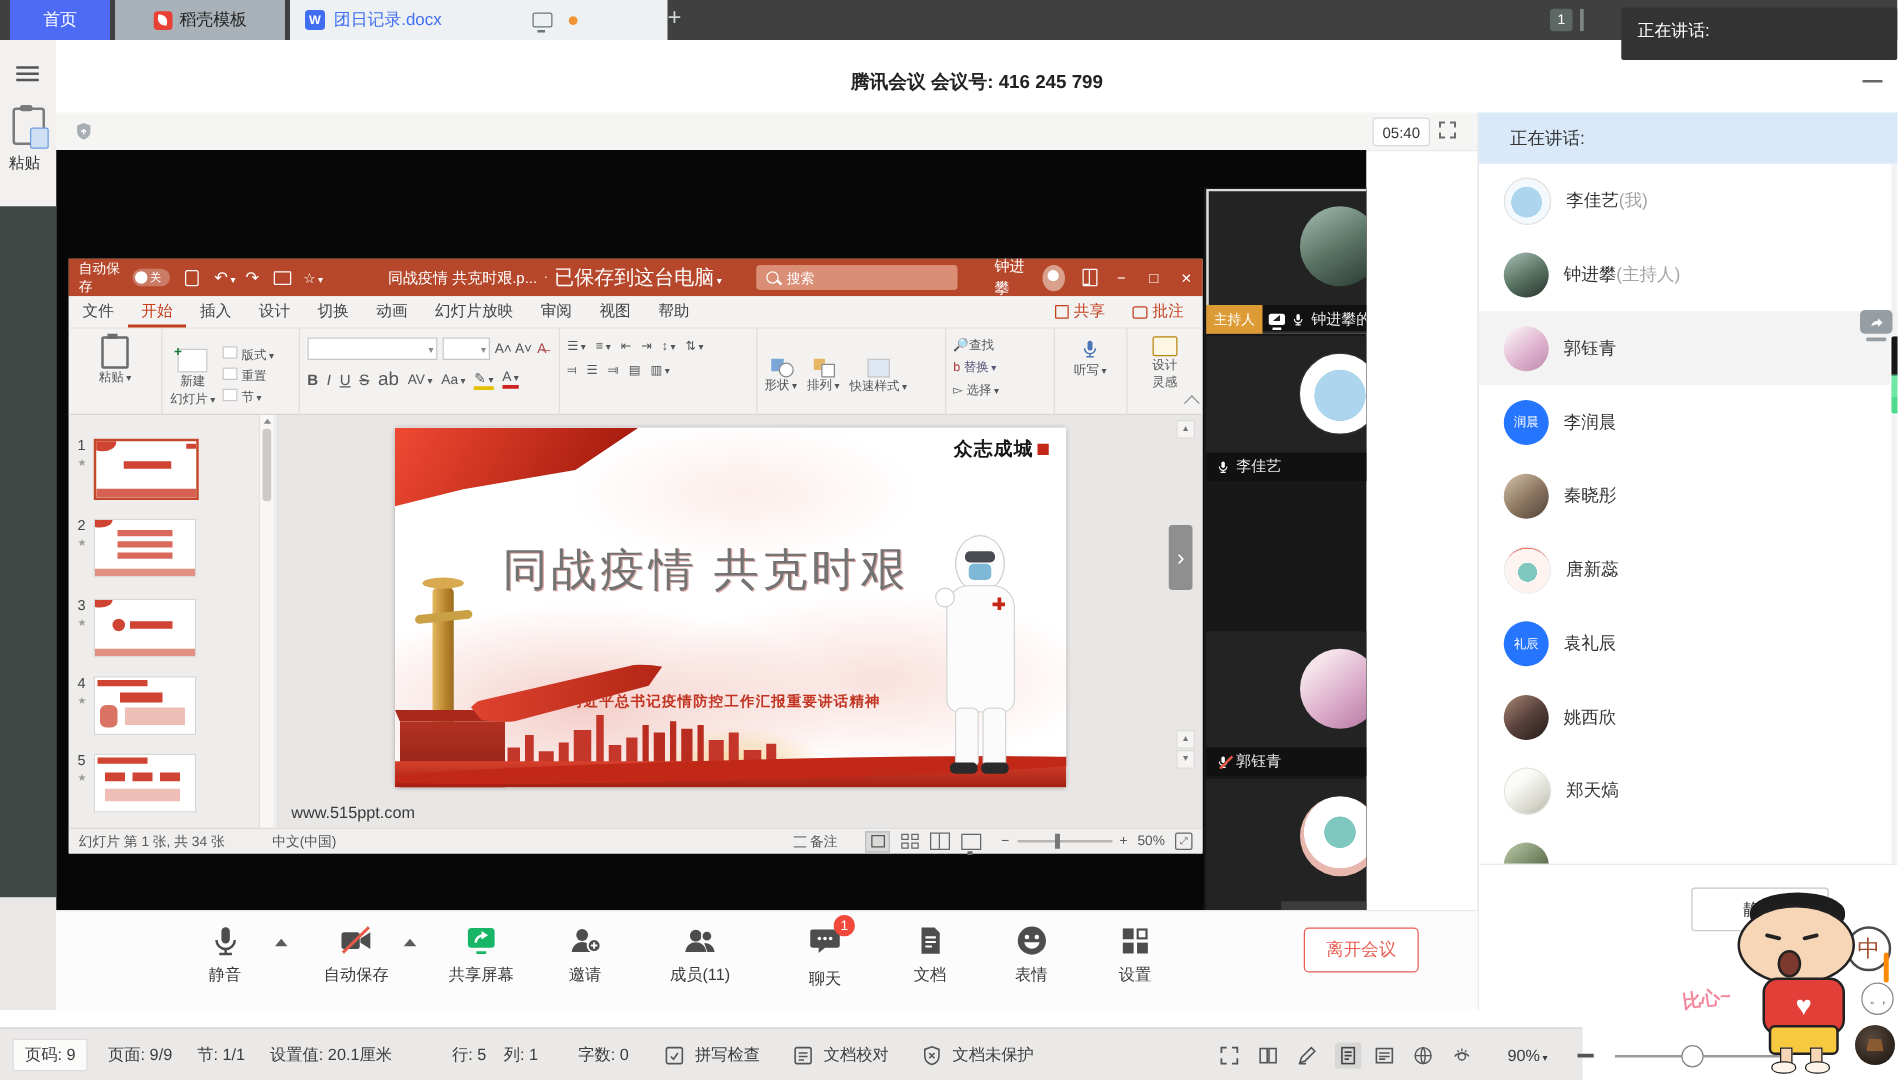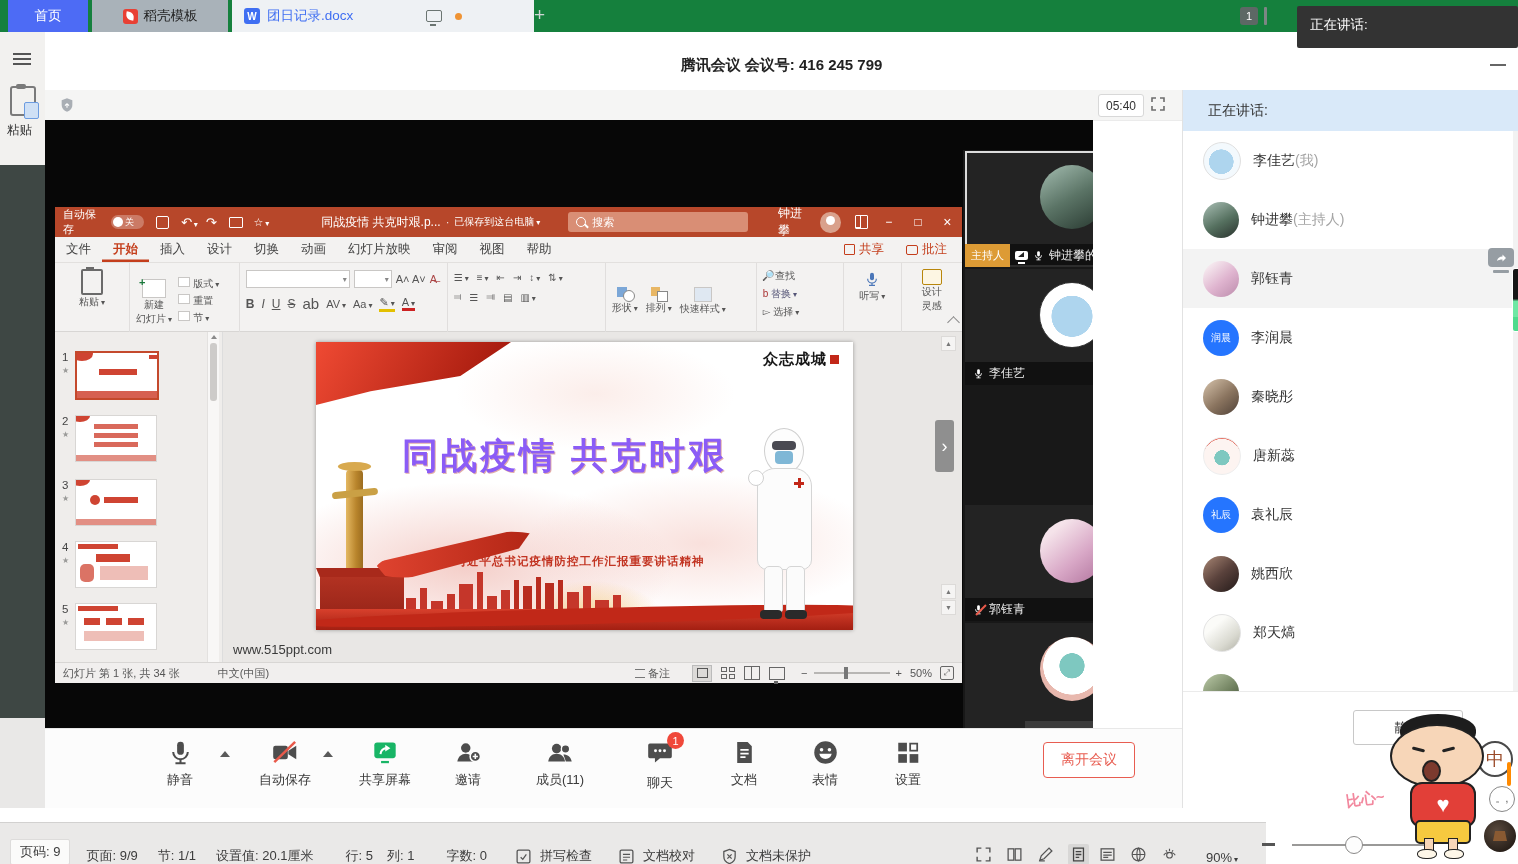--- a/index.html
+++ b/index.html
@@ -4,50 +4,50 @@
 <style>
   html,body{margin:0;padding:0}
   body{width:1518px;height:864px;position:relative;overflow:hidden;
        font-family:"Liberation Sans","DejaVu Sans",sans-serif;background:#fff;font-size:13px;color:#333}
   .abs{position:absolute}
   .flex{display:flex;align-items:center}
   .col{display:flex;flex-direction:column;align-items:center}
   .dd::after{content:"▾";font-size:8px;color:inherit;margin-left:2px}
   .chev{width:8px;height:8px;border-right:1.5px solid #888;border-bottom:1.5px solid #888;transform:rotate(45deg)}
   
-  #tabbar{left:0;top:0;width:1518px;height:32px;background:#15803d}
+  #tabbar{left:0;top:0;width:1518px;height:32px;background:#404040}
   .tab{height:32px;display:flex;align-items:center;justify-content:center;font-size:13.5px}
   
   #mheader{left:45px;top:32px;width:1473px;height:58px;background:#fff}
   #msubbar{left:45px;top:90px;width:1137px;height:30px;background:#f5f5f4;border-bottom:1px solid #ebebeb}
   #share{left:45px;top:120px;width:1048px;height:608px;background:#070707}
   #members{left:1182px;top:90px;width:336px;height:718px;background:#fff;border-left:1px solid #e2e2e2}
   #mtoolbar{left:45px;top:728px;width:1137px;height:80px;background:#fcfcfc;border-top:1px solid #e8e8e8}
   .mrow{height:59px;display:flex;align-items:center;padding-left:20px}
   .mava{width:36px;height:36px;border-radius:50%;margin-right:12px;flex:0 0 36px;display:flex;align-items:center;justify-content:center;color:#fff;font-size:10px}
   .mname{font-size:14px;color:#333}
   .msuffix{color:#a5a5a5;font-size:14px}
   
   #ppt{left:10px;top:87px;width:907px;height:473px;background:#f3f2f1;border-bottom:2px solid #b7472a}
   #ppt-title{height:30px;background:#b7472a;display:flex;align-items:center;color:#fff;font-size:11px}
   #ppt-tabs{height:25px;display:flex;align-items:center;background:#f3f2f1;font-size:12.5px;color:#444;border-bottom:1px solid #e2e0de}
   .ptab{padding:0 11px;height:100%;display:flex;align-items:center}
-  .ptab.active{color:#c43e1c;font-weight:bold;box-shadow:inset 0 -2.5px 0 #c43e1c}
+  .ptab.active{color:#c43e1c;font-weight:normal;box-shadow:inset 0 -2.5px 0 #c43e1c}
   #ppt-ribbon{height:68px;background:#f3f2f1;position:relative;display:flex;border-bottom:1px solid #d8d6d4}
   .rgroup{height:100%;border-right:1px solid #e0dedd;position:relative;padding:4px 6px 12px 6px}
   .rlabel{position:absolute;bottom:1px;left:0;right:0;text-align:center;font-size:9.5px;color:#7a7876}
   .ric{background:#fff;border:1px solid #c9c7c5}
   .rtxt{font-size:10px;color:#555}
   .vtile{position:absolute;left:2px;width:213px;height:116px;background:#232323}
   .vbar{position:absolute;left:0;right:0;bottom:0;height:23px;background:rgba(14,14,14,.85);display:flex;align-items:center;gap:5px;color:#ededed;font-size:12px}
   .vava{position:absolute;left:50%;top:46px;transform:translate(-50%,-50%);width:64px;height:64px;border-radius:50%}
   .tbtn{position:absolute;top:10px;width:76px;display:flex;flex-direction:column;align-items:center}
   .tbtn .lbl{font-size:13px;color:#3b3b3b;margin-top:5px}
   .uparrow{position:absolute;top:22px;width:0;height:0;border-left:5px solid transparent;border-right:5px solid transparent;border-bottom:6px solid #5a5a5a}
-  #statusbar{left:0;top:822px;width:1266px;height:42px;background:#eae9e8;border-top:1px solid #d2d1d0;display:flex;align-items:flex-end;font-size:13px;color:#3c3c3c}
+  #statusbar{left:0;top:822px;width:1266px;height:42px;background:#eae9e8;border-top:1px solid #d2d1d0;display:flex;align-items:center;font-size:13px;color:#3c3c3c}
   .sbitem{white-space:nowrap}
   .sbico{width:17px;height:17px;margin-right:4px}
   .thumb{position:absolute;left:20px;width:80px;height:45px;background:#fff;border:1px solid #d8d6d4;overflow:hidden}
   .thumb .blob{position:absolute;background:#cf4432}
   .tnum{position:absolute;left:7px;font-size:11.5px;color:#444}
   .tnum::after{content:"★";display:block;color:#9a9a98;font-size:8px;margin-top:3px}
   .winbtn{width:30px;height:100%;display:flex;align-items:center;justify-content:center;font-size:12px}
   .micline{position:absolute;left:1px;top:6px;width:14px;height:2px;background:#e8594a;transform:rotate(-45deg)}
 </style>
 </head>
@@ -116,21 +116,21 @@
         <span style="width:10px;height:10px;border-radius:50%;background:#fff"></span>
         <span style="font-size:9px">关</span>
       </span>
       <span style="margin-left:12px;width:11px;height:11px;border:1.5px solid #fff;border-radius:2px;display:inline-block"></span>
       <span class="dd" style="margin-left:12px;font-size:13px">↶</span>
       <span style="margin-left:8px;font-size:13px">↷</span>
       <span style="margin-left:12px;width:13px;height:9px;border:1.5px solid #fff;border-radius:1px;display:inline-block"></span>
       <span class="dd" style="margin-left:10px">☆</span>
       <span style="margin-left:52px;font-size:12px;white-space:nowrap">同战疫情 共克时艰.p...</span>
       <span style="margin:0 5px;opacity:.85">·</span>
-      <span class="dd" style="font-size:10px;white-space:nowrap">已保存到这台电脑</span>
+      <span class="dd" style="font-size:16px;white-space:nowrap">已保存到这台电脑</span>
       <span style="margin-left:28px;width:176px;height:20px;background:#d98e75;border-radius:3px;display:inline-flex;align-items:center;padding-left:8px;gap:6px">
         <span style="width:8px;height:8px;border:1.5px solid #fff;border-radius:50%;position:relative">
             <span style="position:absolute;left:7px;top:7px;width:5px;height:1.5px;background:#fff;transform:rotate(45deg)"></span>
           </span>
         <span style="font-size:11px">搜索</span>
       </span>
       <span style="margin-left:30px;font-size:12px">钟进攀</span>
       <span style="margin-left:7px;width:21px;height:21px;border-radius:50%;background:#d9a18c;display:inline-flex;align-items:center;justify-content:center">
           <span style="width:9px;height:9px;border-radius:50%;background:#fff;margin-top:-3px"></span>
         </span>
@@ -325,21 +325,21 @@
 
       <div style="flex:1;background:#e9e7e5;position:relative;overflow:hidden">
 
         <div style="position:absolute;left:93px;top:10px;width:537px;height:288px;background:#fff;box-shadow:0 0 4px rgba(0,0,0,.35);overflow:hidden">
           <div style="position:absolute;inset:0;background:
             radial-gradient(ellipse 60% 45% at 28% 78%, rgba(233,158,147,.5), transparent 65%),
             radial-gradient(ellipse 55% 40% at 72% 70%, rgba(240,182,172,.42), transparent 60%),
             radial-gradient(ellipse 40% 30% at 52% 18%, rgba(245,205,195,.35), transparent 65%)"></div>
           <div style="position:absolute;left:0;top:0;width:195px;height:85px;background:linear-gradient(118deg,#ef4a33,#a81c0f 80%);clip-path:polygon(0 0,100% 0,74% 40%,28% 58%,0 74%)"></div>
           <div style="position:absolute;right:14px;top:8px;font-size:15px;font-weight:900;color:#161616;letter-spacing:1px"><span>众志成城</span><span style="display:inline-block;width:9px;height:9px;background:#c22718;margin-left:3px"></span></div>
-          <div style="position:absolute;left:0;right:40px;top:90px;text-align:center;font-size:36px;font-weight:700;color:#8b5cf6;letter-spacing:3px;text-shadow:1px 1px 0 rgba(170,20,10,.35)">同战疫情 共克时艰</div>
+          <div style="position:absolute;left:0;right:40px;top:90px;text-align:center;font-size:36px;font-weight:400;color:#737373;letter-spacing:3px;text-shadow:1px 1px 0 rgba(170,20,10,.35)">同战疫情 共克时艰</div>
           <div style="position:absolute;left:0;right:60px;top:212px;text-align:center;font-size:11.5px;font-weight:bold;color:#c23422;letter-spacing:1px">学习贯彻习近平总书记疫情防控工作汇报重要讲话精神</div>
 
           <div style="position:absolute;left:30px;top:128px;width:17px;height:132px;background:linear-gradient(90deg,#e4b862,#b9852c 60%,#9c6d20);border-radius:4px"></div>
           <div style="position:absolute;left:22px;top:120px;width:33px;height:9px;background:#d8a94e;border-radius:50%"></div>
           <div style="position:absolute;left:16px;top:148px;width:46px;height:7px;background:#caa045;border-radius:4px;transform:rotate(-6deg)"></div>
           <div style="position:absolute;left:0;top:226px;width:96px;height:9px;background:#a8291b;clip-path:polygon(4% 100%,0 0,100% 0,96% 100%)"></div>
           <div style="position:absolute;left:4px;top:235px;width:84px;height:53px;background:linear-gradient(180deg,#b23222,#8f2015)"></div>
           <div style="position:absolute;left:58px;top:196px;width:165px;height:34px;border-radius:60% 40% 55% 45%;background:linear-gradient(100deg,#e04430,#b02414);transform:rotate(-9deg);clip-path:polygon(0 35%,100% 0,88% 60%,8% 100%)"></div>
 
           <div style="position:absolute;left:200px;top:238px;width:150px;height:44px;background:radial-gradient(ellipse at 50% 100%, rgba(242,190,92,.75), transparent 70%)"></div>
@@ -614,21 +614,21 @@
   <div style="position:absolute;left:998px;top:13px;width:90px;height:34px;border:1px solid #e85d51;border-radius:4px;background:#fff;display:flex;align-items:center;justify-content:center;color:#e85d51;font-size:14px">离开会议</div>
 </div>
 
 <div class="abs" style="left:0;top:808px;width:1518px;height:14px;background:#fff"></div>
 
 <div class="abs" id="statusbar">
   <span class="sbitem" style="margin-left:10px;background:#fbfbfa;border:1px solid #dddcdb;border-radius:2px;padding:3px 9px">页码: 9</span>
   <span class="sbitem" style="margin-left:16px">页面: 9/9</span>
   <span class="sbitem" style="margin-left:20px">节: 1/1</span>
   <span class="sbitem" style="margin-left:20px">设置值: 20.1厘米</span>
-  <span class="sbitem" style="margin-left:32px">行: 5</span>
+  <span class="sbitem" style="margin-left:48px">行: 5</span>
   <span class="sbitem" style="margin-left:14px">列: 1</span>
   <span class="sbitem" style="margin-left:32px">字数: 0</span>
   <span class="flex" style="margin-left:28px;gap:4px">
     <svg class="sbico" viewBox="0 0 24 24">
         <rect x="3" y="3" width="18" height="18" rx="2" fill="none" stroke="#555" stroke-width="1.8"></rect>
         <path d="M8 13l3 3 5-7" stroke="#555" stroke-width="1.8" fill="none"></path>
       </svg>
     <span>拼写检查</span>
   </span>
   <span class="flex" style="margin-left:26px;gap:4px">

